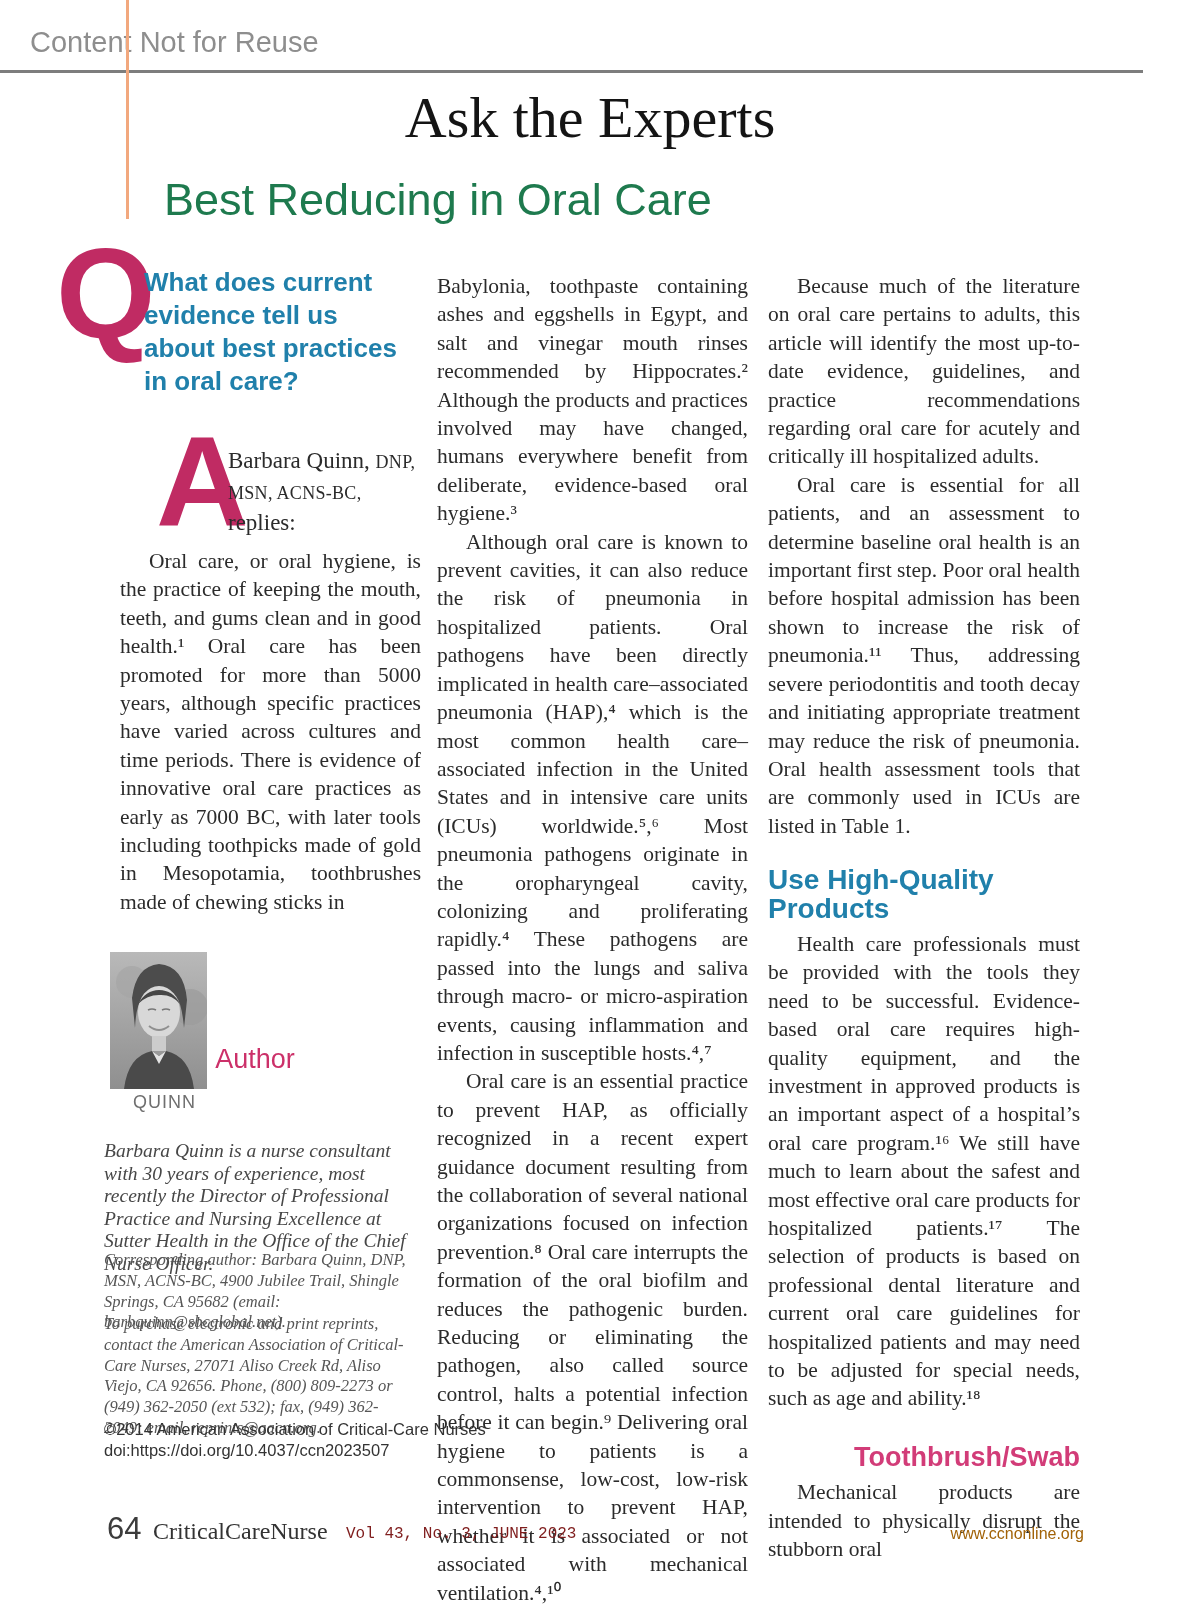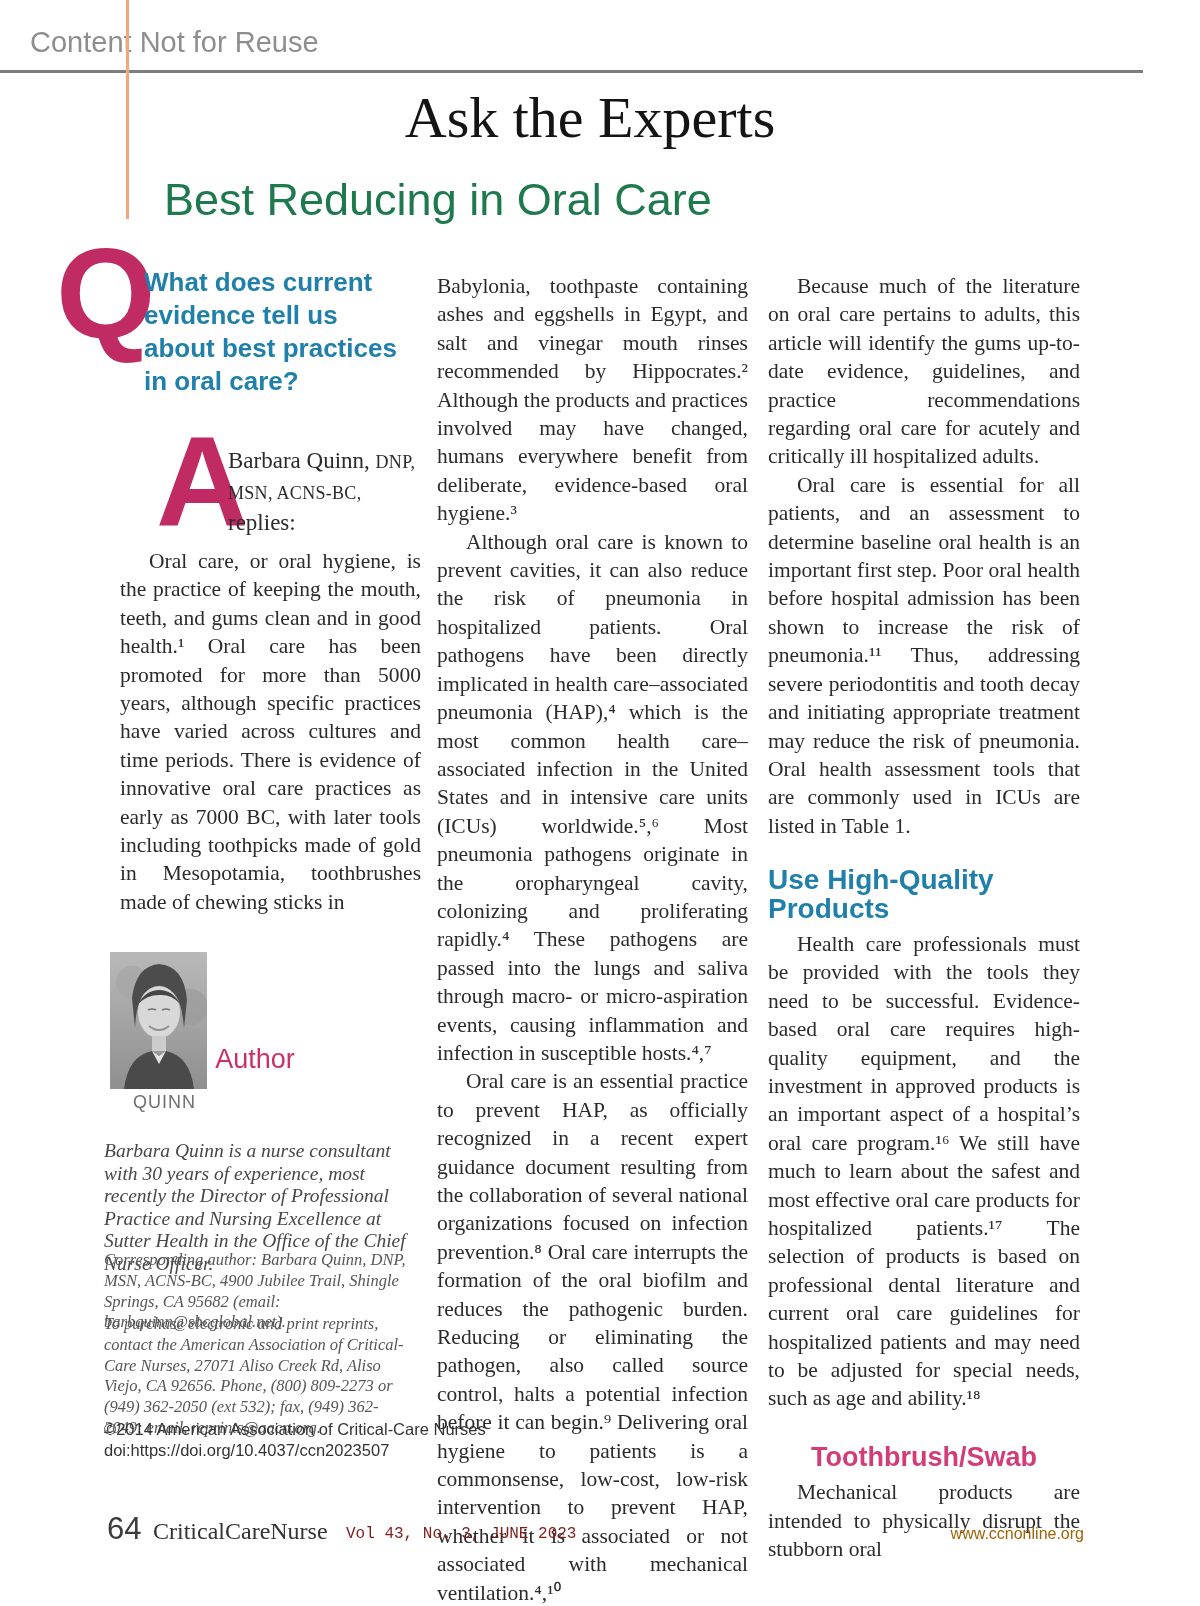--- a/index.html
+++ b/index.html
@@ -30,21 +30,21 @@
   
   .body-col { font-size:21.5px; line-height:28.4px; color:#2b2b2b; text-align:justify; }
   .col1 { position:absolute; left:104px; top:547px; width:301px;margin-left:16px; }
   .col2 { position:absolute; left:437px; top:272px; width:311px; }
   .col3 { position:absolute; left:768px; top:272px; width:312px; }
   .body-col p { margin:0; }
   .body-col p.indent { text-indent:29px; }
   .blue-heading { font-family:"Liberation Sans",sans-serif; font-size:28px; font-weight:bold;
     color:#2080ab; margin:26px 0 7px 0; text-align:left; }
   .pink-heading { font-family:"Liberation Sans",sans-serif; font-size:27px; font-weight:bold;
-    color:#d23c78; margin:30px 0 7px 0; text-align:center; }
+    color:#d23c78; margin:30px 0 7px 0; text-align:right; }
   
   .photo { position:absolute; left:110px; top:952px; width:97px; height:137px; }
   .photo svg { display:block; width:100%; height:100%; }
   .photo-caption { position:absolute; left:133px; top:1092px; font-family:"Liberation Sans",sans-serif;
     font-size:18px; color:#6f6f6f; letter-spacing:1px; }
   .author-row { position:absolute; left:104px; top:1044px; width:302px; display:flex; align-items:center;flex-direction:column; }
   .author-label { font-family:"Liberation Sans",sans-serif; font-size:27px; color:#cc3069; }
   .author-dashes { flex:1; margin-left:12px; margin-top:8px; border-top:4px dashed #2d9c5a; height:0; }
   .bio { position:absolute; left:104px; top:1140px; width:302px; font-style:italic;
     font-size:19.5px; line-height:22.5px; color:#474747; }
@@ -119,21 +119,21 @@
   <div class="copyright">©2014 American Association of Critical-Care Nurses</div>
   <div class="doi">doi:https://doi.org/10.4037/ccn2023507</div>
 
   <div class="body-col col2">
     <p>Babylonia, toothpaste containing ashes and eggshells in Egypt, and salt and vinegar mouth rinses recommended by Hippocrates.² Although the products and practices involved may have changed, humans everywhere benefit from deliberate, evidence-based oral hygiene.³</p>
     <p class="indent">Although oral care is known to prevent cavities, it can also reduce the risk of pneumonia in hospitalized patients. Oral pathogens have been directly implicated in health care–associated pneumonia (HAP),⁴ which is the most common health care–associated infection in the United States and in intensive care units (ICUs) worldwide.⁵,⁶ Most pneumonia pathogens originate in the oropharyngeal cavity, colonizing and proliferating rapidly.⁴ These pathogens are passed into the lungs and saliva through macro- or micro-aspiration events, causing inflammation and infection in susceptible hosts.⁴,⁷</p>
     <p class="indent">Oral care is an essential practice to prevent HAP, as officially recognized in a recent expert guidance document resulting from the collaboration of several national organizations focused on infection prevention.⁸ Oral care interrupts the formation of the oral biofilm and reduces the pathogenic burden. Reducing or eliminating the pathogen, also called source control, halts a potential infection before it can begin.⁹ Delivering oral hygiene to patients is a commonsense, low-cost, low-risk intervention to prevent HAP, whether it is associated or not associated with mechanical ventilation.⁴,¹⁰</p>
   </div>
 
   <div class="body-col col3">
-    <p class="indent">Because much of the literature on oral care pertains to adults, this article will identify the gums up-to-date evidence, guidelines, and practice recommendations regarding oral care for acutely and critically ill hospitalized adults.</p>
+    <p class="indent">Because much of the literature on oral care pertains to adults, this article will identify the most up-to-date evidence, guidelines, and practice recommendations regarding oral care for acutely and critically ill hospitalized adults.</p>
     <p class="indent">Oral care is essential for all patients, and an assessment to determine baseline oral health is an important first step. Poor oral health before hospital admission has been shown to increase the risk of pneumonia.¹¹ Thus, addressing severe periodontitis and tooth decay and initiating appropriate treatment may reduce the risk of pneumonia. Oral health assessment tools that are commonly used in ICUs are listed in Table 1.</p>
     <h3 class="blue-heading">Use High-Quality Products</h3>
     <p class="indent">Health care professionals must be provided with the tools they need to be successful. Evidence-based oral care requires high-quality equipment, and the investment in approved products is an important aspect of a hospital’s oral care program.¹⁶ We still have much to learn about the safest and most effective oral care products for hospitalized patients.¹⁷ The selection of products is based on professional dental literature and current oral care guidelines for hospitalized patients and may need to be adjusted for special needs, such as age and ability.¹⁸</p>
     <h4 class="pink-heading">Toothbrush/Swab</h4>
     <p class="indent">Mechanical products are intended to physically disrupt the stubborn oral</p>
   </div>
 
   <div class="page-num">64</div>
   <div class="journal">CriticalCareNurse</div>
   <div class="issue">Vol 43, No. 3, JUNE 2023</div>

